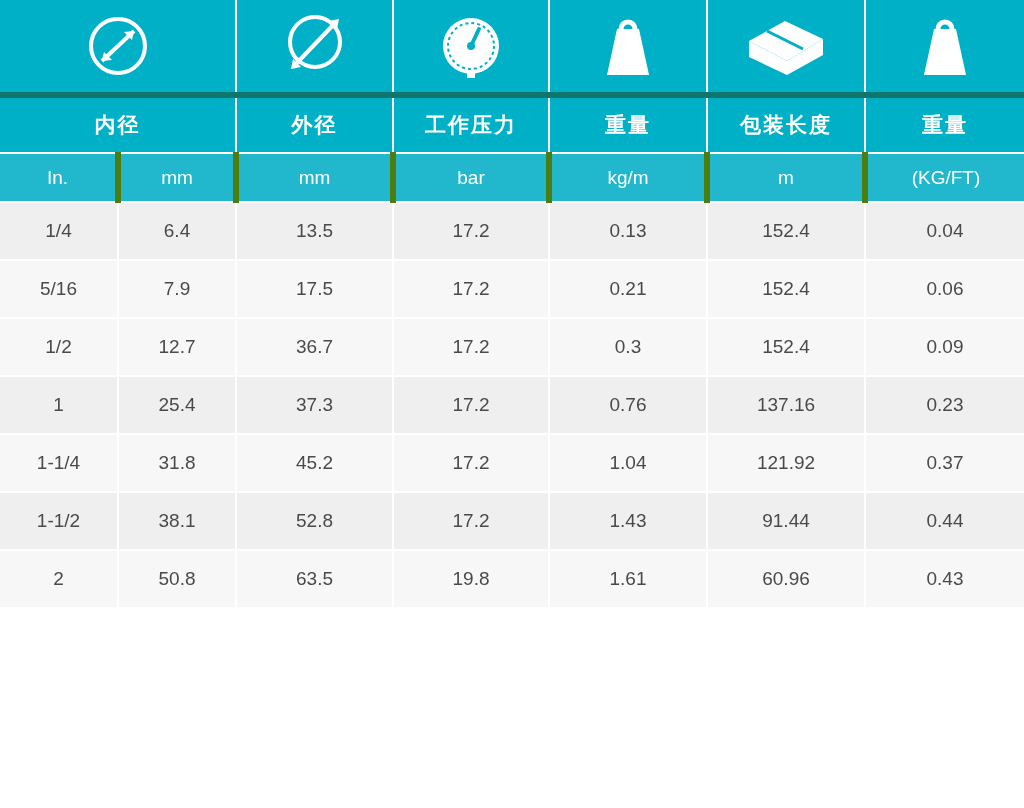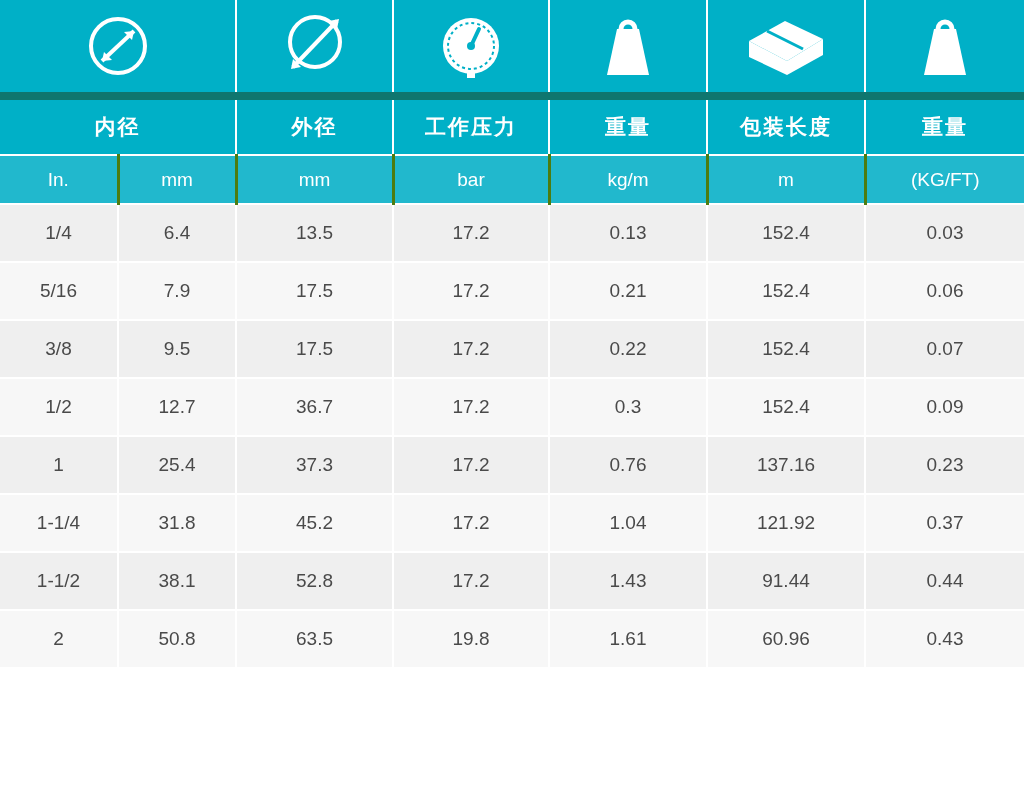--- a/index.html
+++ b/index.html
@@ -47,33 +47,33 @@
   .title-row td {
     background: #00b0c7;
     color: #ffffff;
     height: 54px;
     text-align: center;
     vertical-align: middle;
     font-size: 21px;
     font-weight: bold;
     letter-spacing: 2px;
     border-right: 2px solid #ffffff;
-    border-top: 8px solid #0f766e;
+    border-top: 6px solid #0f766e;
   }
   .title-row td:last-child { border-right: none; }
 
   
   .unit-row td {
     background: #21b8cd;
     color: #ffffff;
     height: 47px;
     text-align: center;
     vertical-align: middle;
     font-size: 19px;
-    border-right: 3px solid #4d7c0f;
+    border-right: 6px solid #4d7c0f;
     border-top: 2px solid #ffffff;
   }
   .unit-row td:last-child { border-right: none; }
 
   
   .data-row td {
     height: 56px;
     text-align: center;
     vertical-align: middle;
     font-size: 19px;
@@ -170,39 +170,30 @@
       <td>(KG/FT)</td>
     </tr>
 
     <tr class="data-row">
       <td>1/4</td>
       <td>6.4</td>
       <td>13.5</td>
       <td>17.2</td>
       <td>0.13</td>
       <td>152.4</td>
-      <td>0.03</td>
+      <td>0.04</td>
     </tr>
     <tr class="data-row alt">
       <td>5/16</td>
       <td>7.9</td>
       <td>17.5</td>
       <td>17.2</td>
       <td>0.21</td>
       <td>152.4</td>
       <td>0.06</td>
-    </tr>
-    <tr class="data-row">
-      <td>3/8</td>
-      <td>9.5</td>
-      <td>17.5</td>
-      <td>17.2</td>
-      <td>0.22</td>
-      <td>152.4</td>
-      <td>0.07</td>
     </tr>
     <tr class="data-row alt">
       <td>1/2</td>
       <td>12.7</td>
       <td>36.7</td>
       <td>17.2</td>
       <td>0.3</td>
       <td>152.4</td>
       <td>0.09</td>
     </tr>

